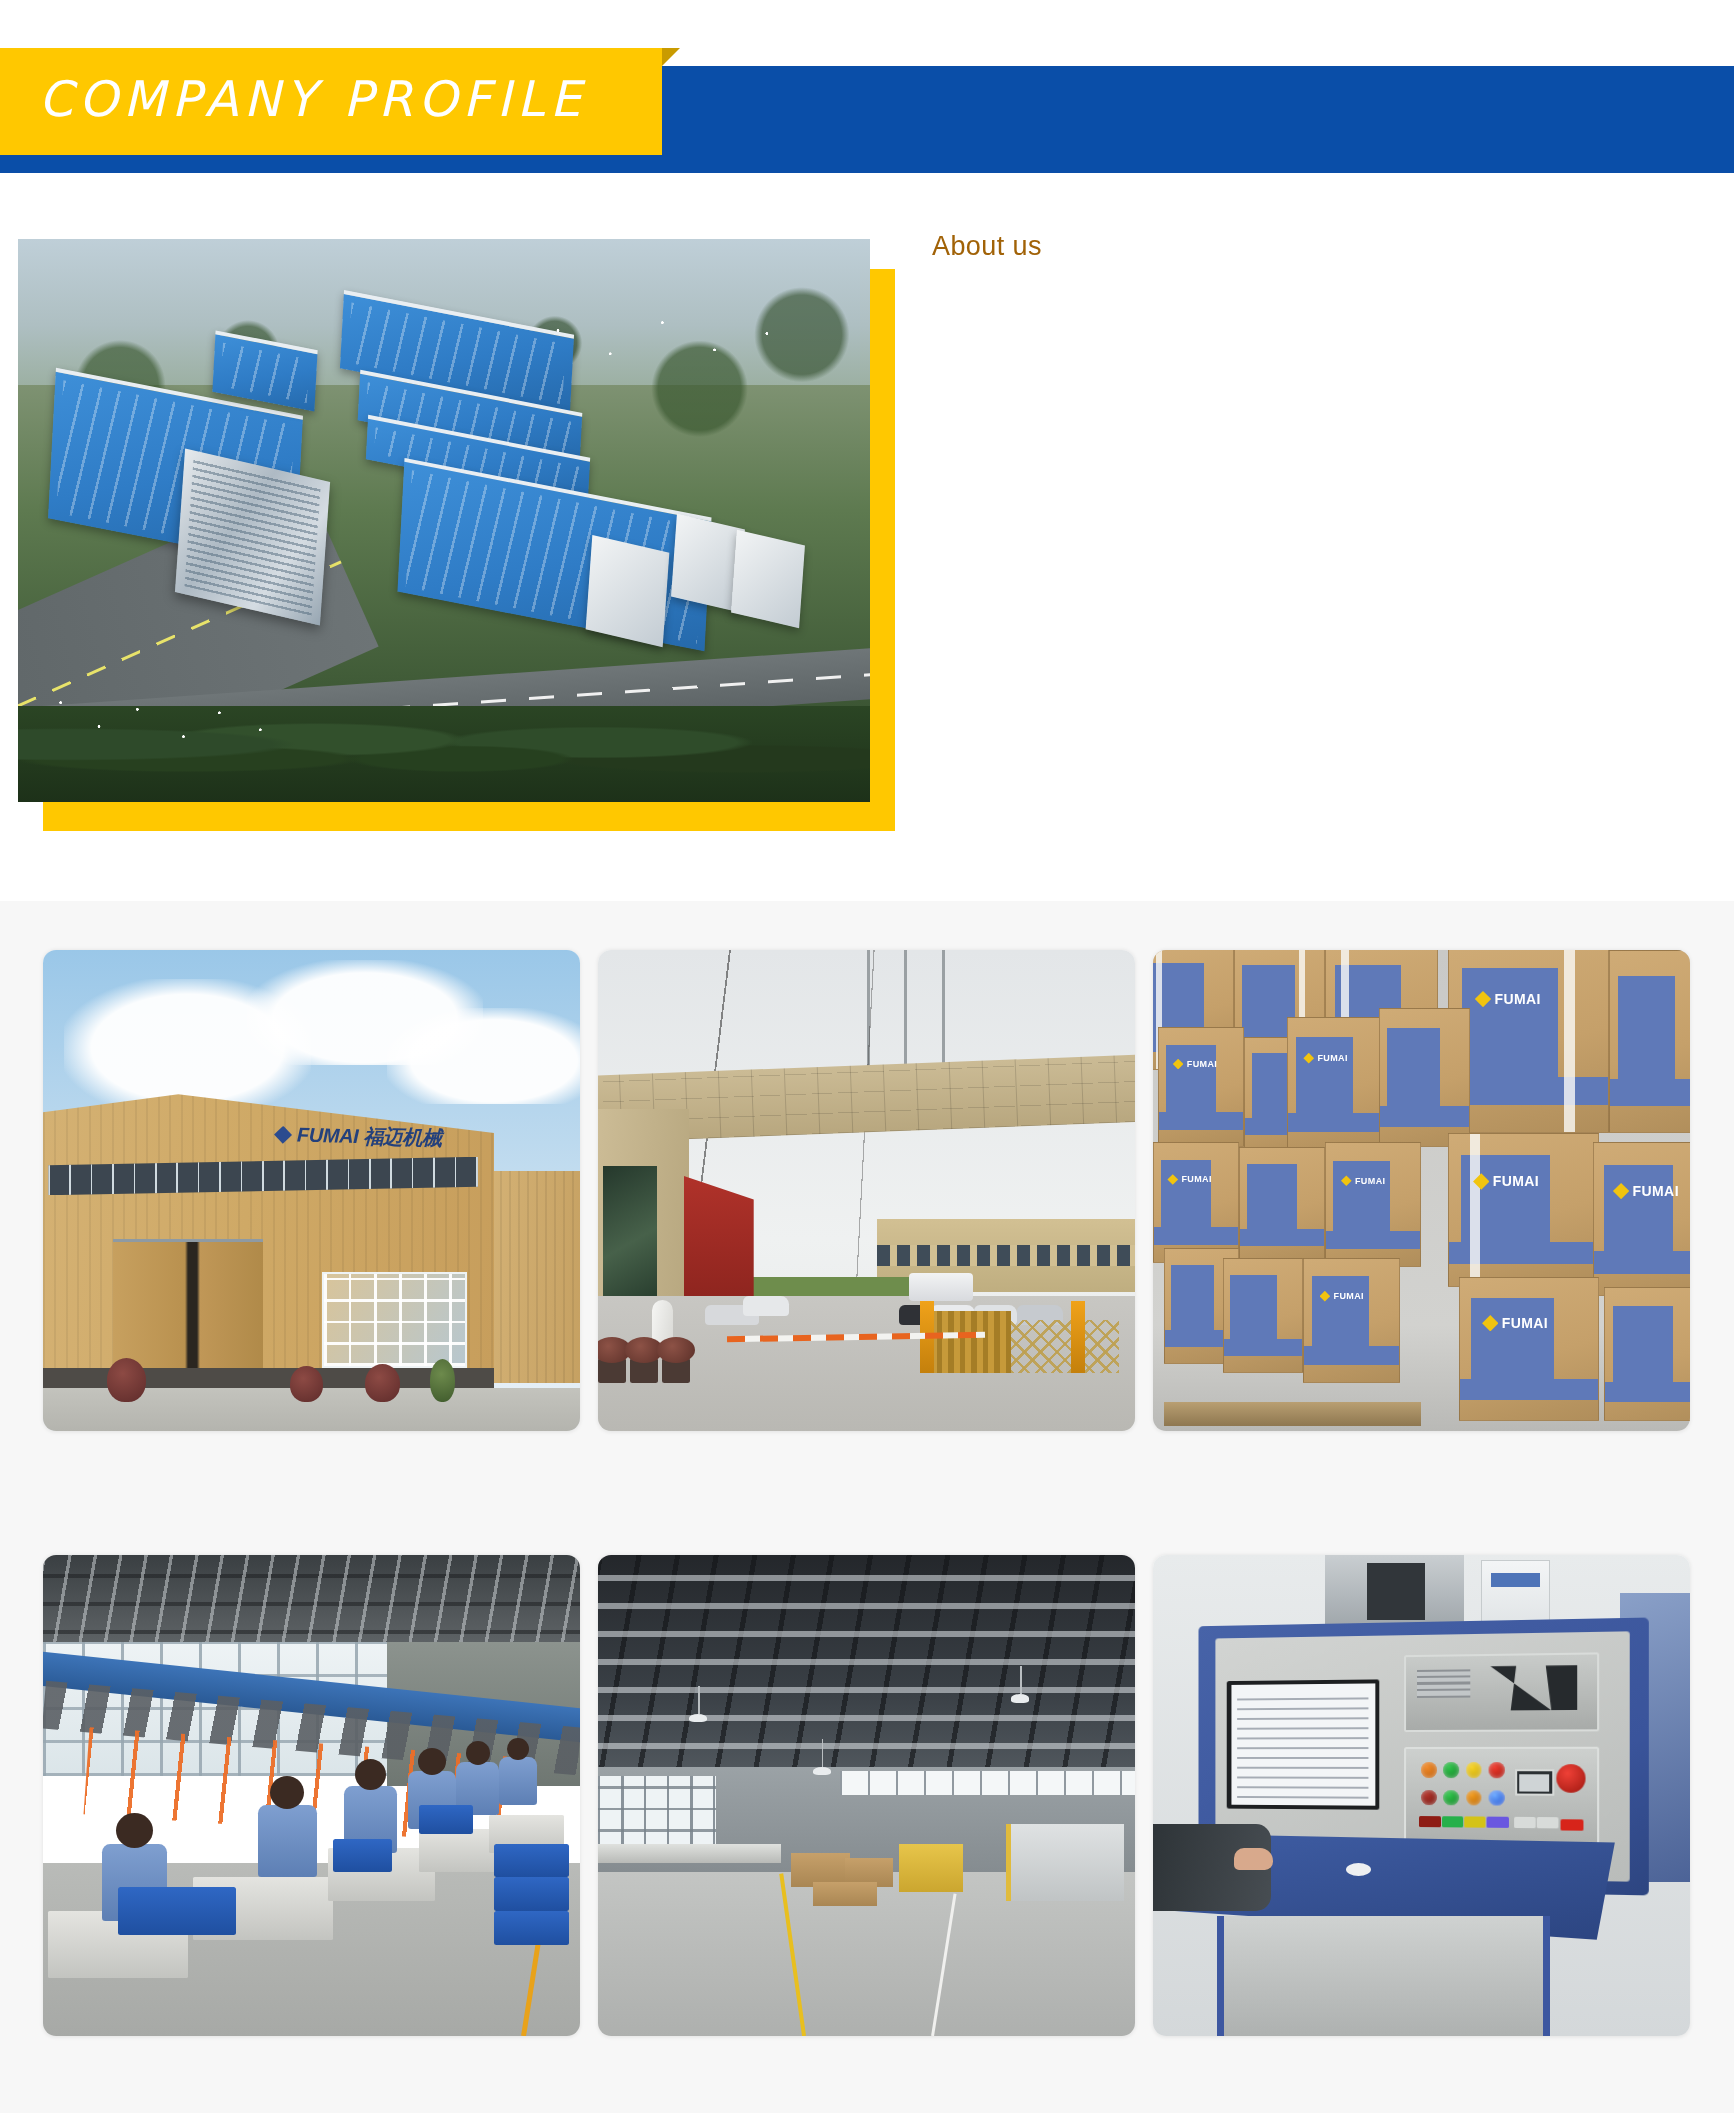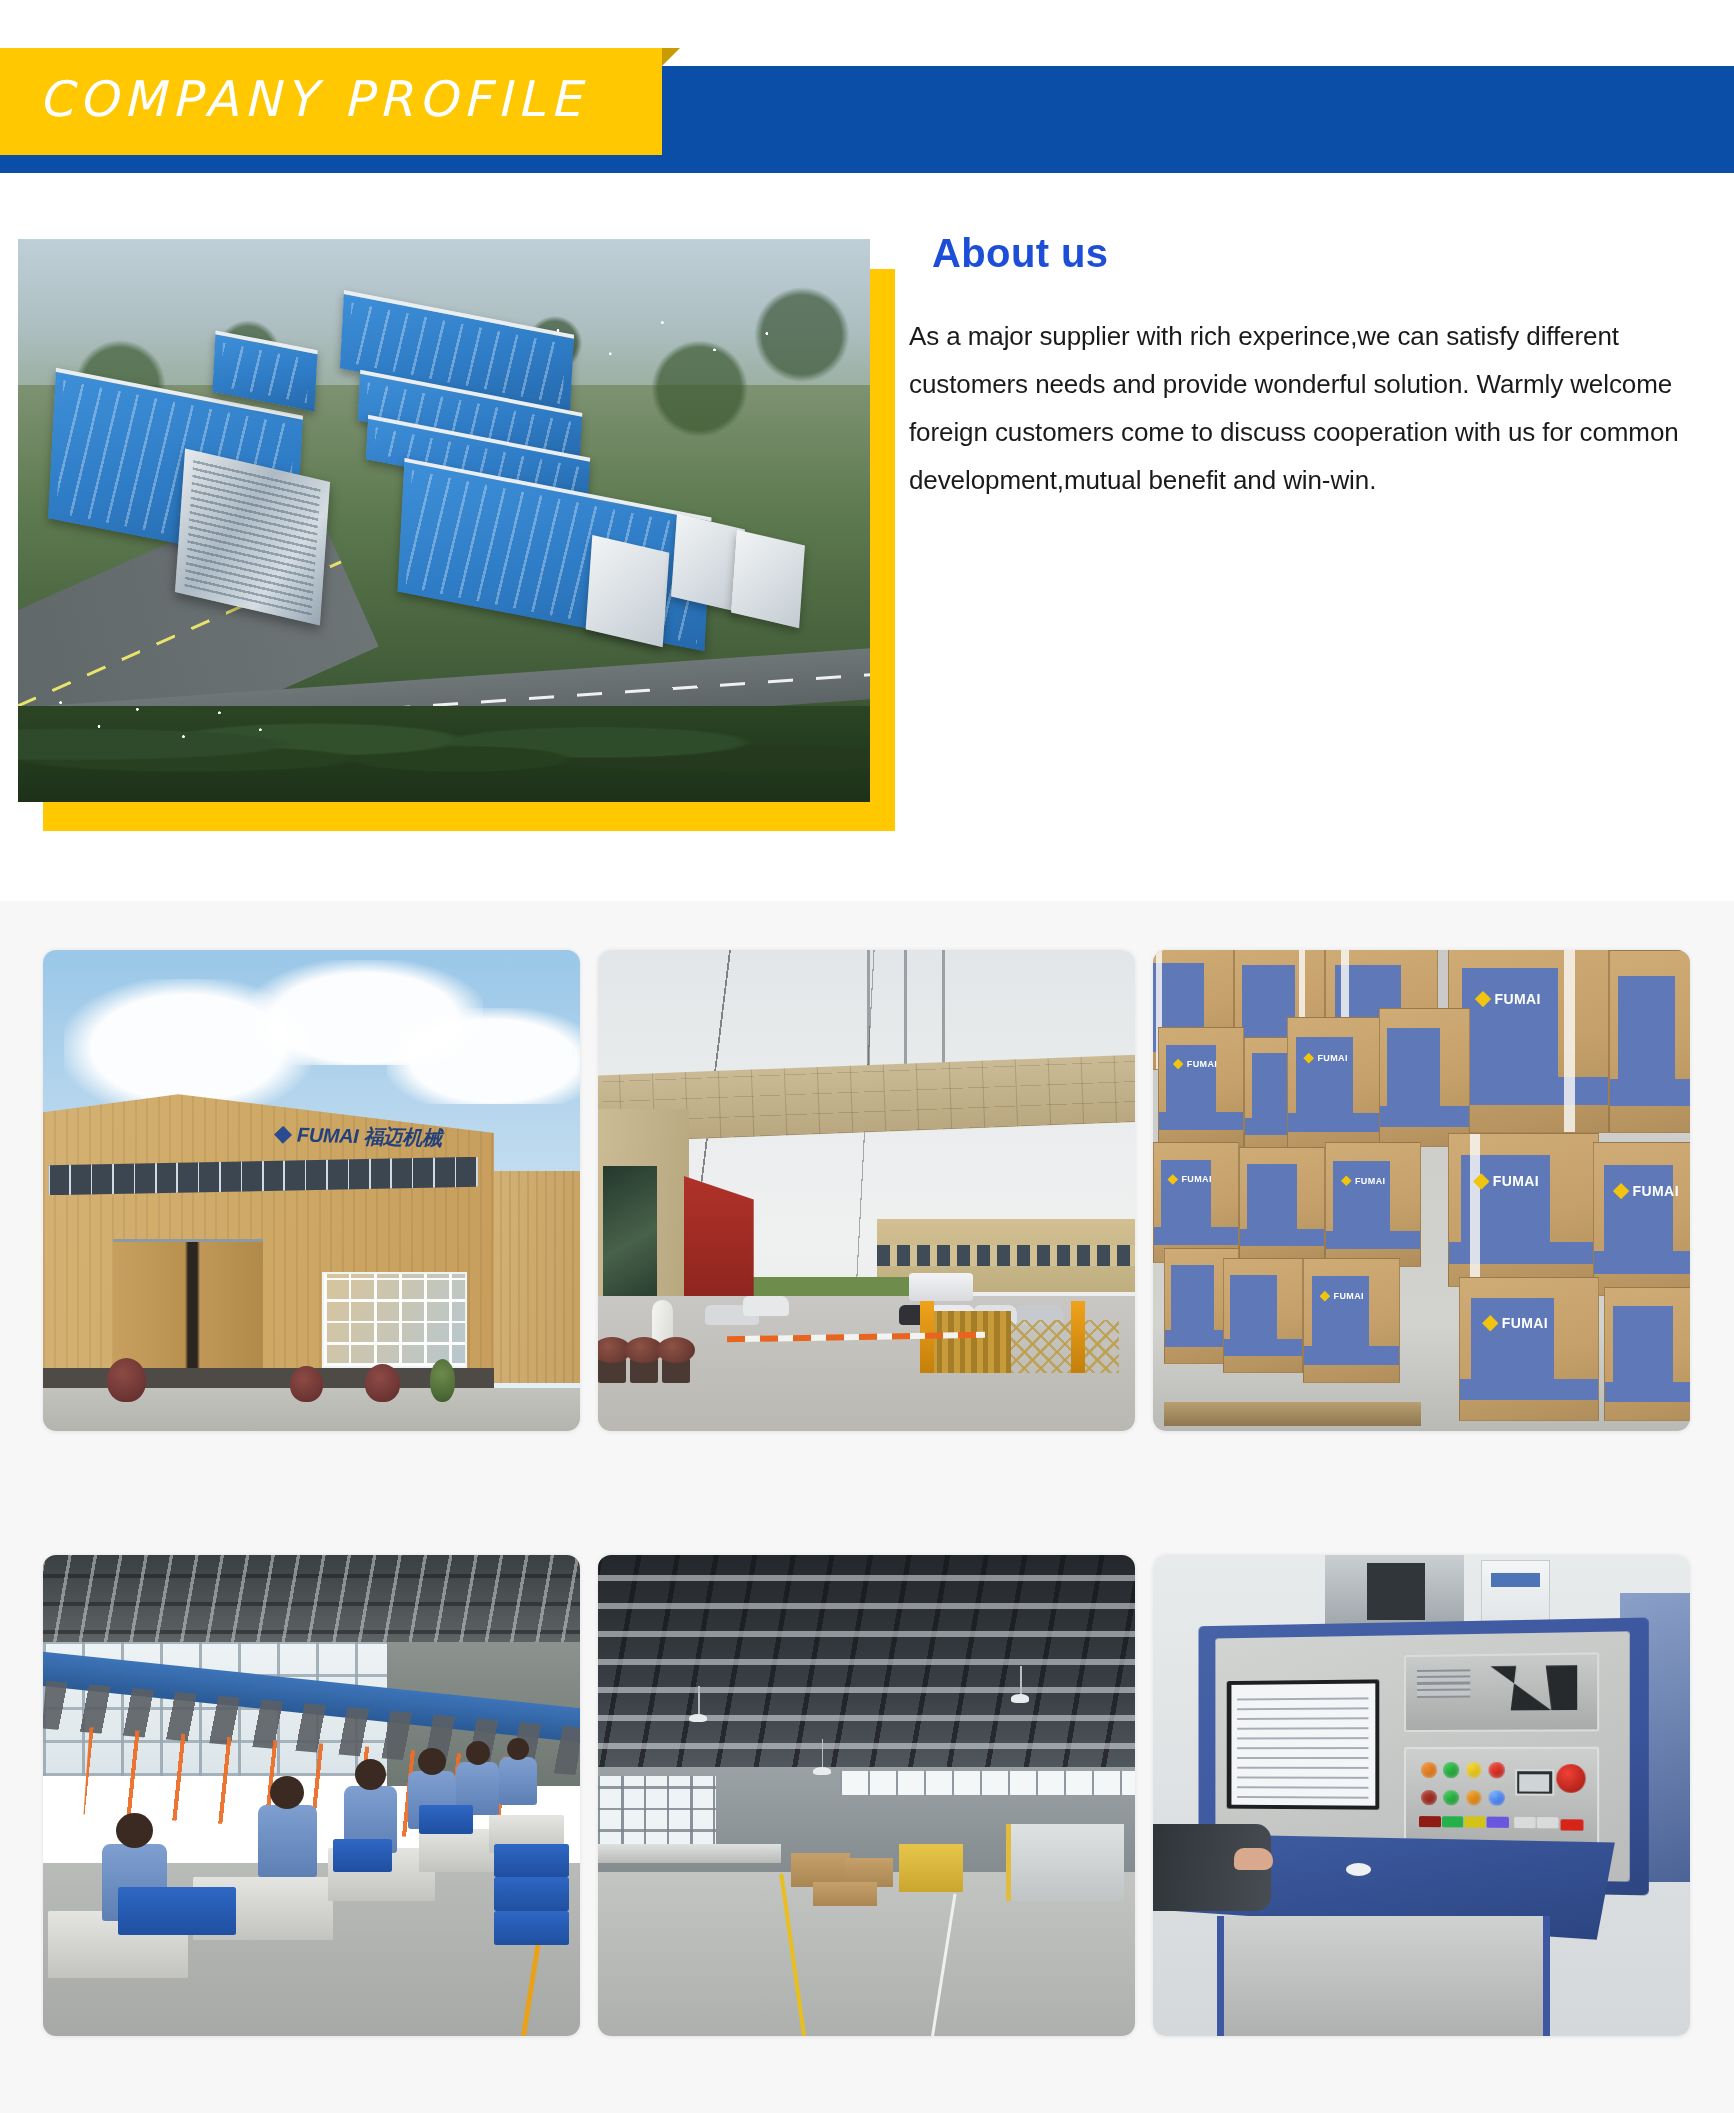--- a/index.html
+++ b/index.html
@@ -211,23 +211,23 @@
   }
 
   
   .about-text {
     position: absolute;
     left: 909px;
     top: 58px;
     width: 810px;
   }
   .about-heading {
-    font-size: 40px;
-    font-weight: 700;
-    color: #1d4ed8;
+    font-size: 27px;
+    font-weight: 400;
+    color: #a16207;
     letter-spacing: 0.4px;
     margin: 0 0 36px 23px;
   }
   .about-para {
     font-size: 26px;
     line-height: 48px;
     color: #1a1a1a;
     letter-spacing: -0.1px;
   }
   .about-para + .about-para { margin-top: 43px; }
@@ -792,22 +792,20 @@
           <div class="road-front"></div>
           <div class="aerial-forest-bottom"></div>
           <div class="birds"></div>
           <div class="birds2"></div>
         </div>
       </div>
     </div>
 
     <div class="about-text">
       <h2 class="about-heading">About us</h2>
-      <p class="about-para">As a major supplier with rich experince,we can satisfy different customers needs and provide wonderful solution.
-Warmly welcome foreign customers come to discuss cooperation with us for common development,mutual benefit and win-win.</p>
     </div>
   </div>
 
   <div class="gallery">
 
     <div class="gallery-row row-1">
 
       <div class="photo-card">
         <div class="b-sky"></div>
         <div class="b-cloud b-c1"></div>

